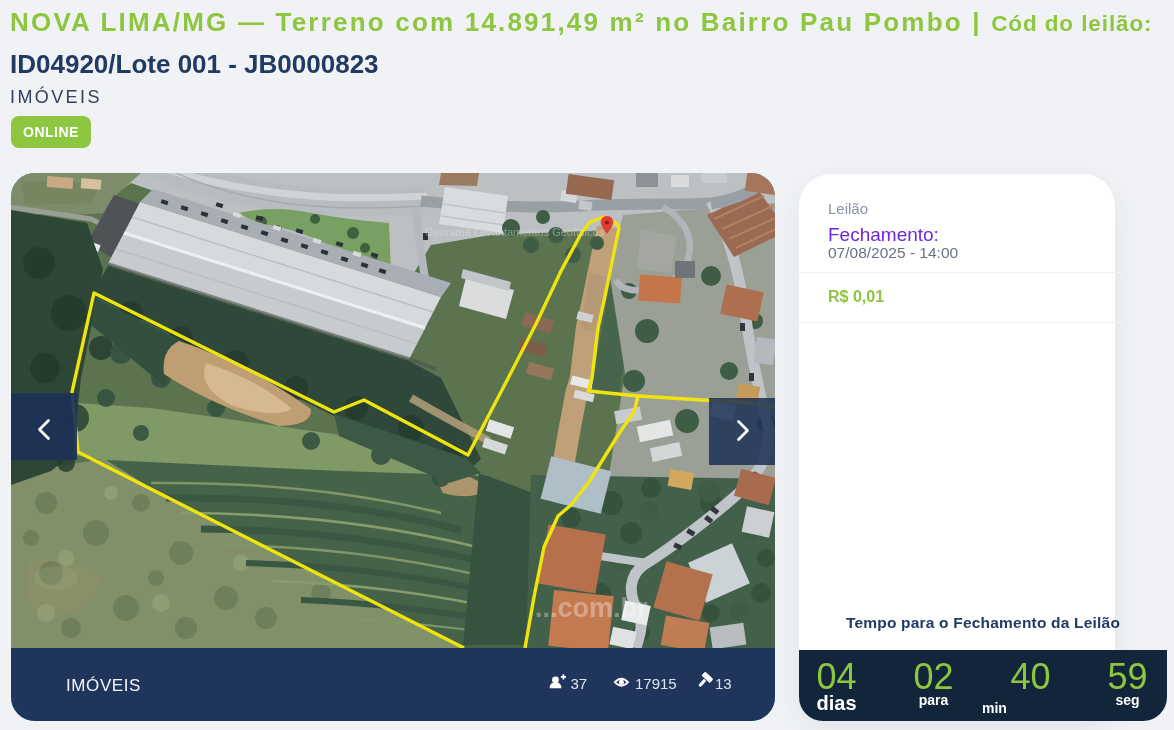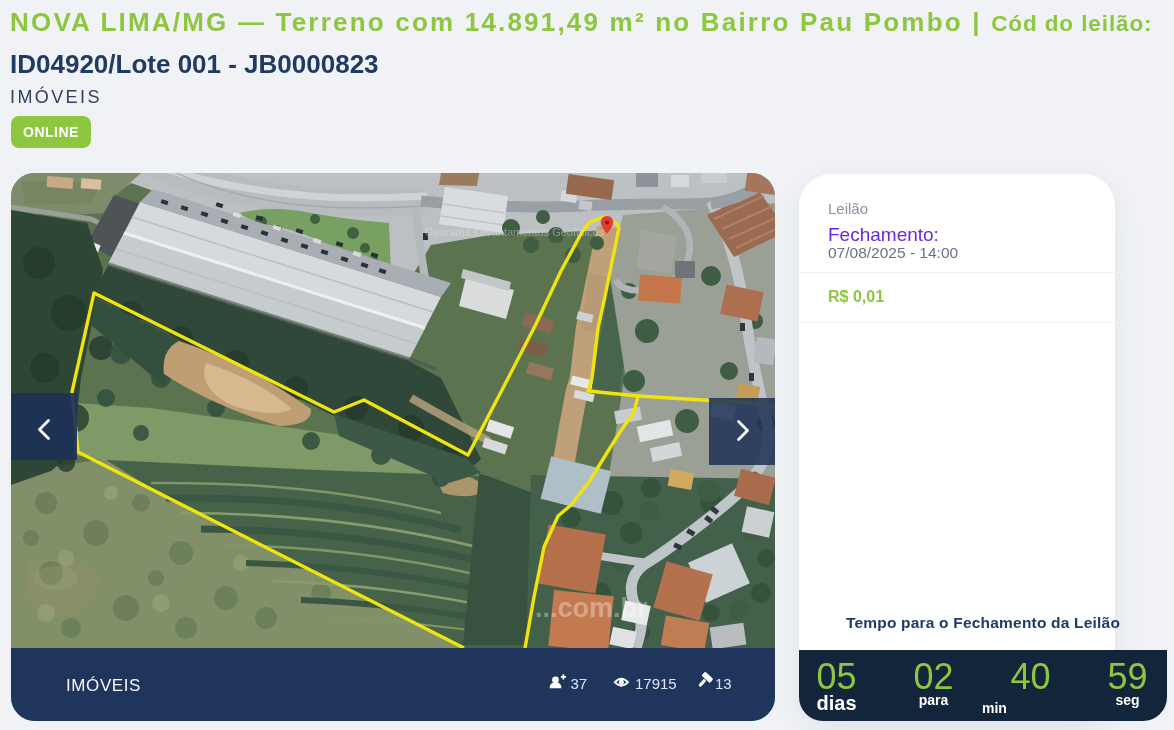--- a/index.html
+++ b/index.html
@@ -366,21 +366,21 @@
   <div class="abs" style="left:0;top:98px;width:368px;height:1px;background:#eef0f3;"></div>
 
   <div class="abs" style="left:29px;top:114px;color:#8dc63f;font-weight:bold;font-size:16px;">R$ 0,01</div>
 
   <div class="abs" style="left:0;top:148px;width:368px;height:1px;background:#eef0f3;"></div>
 
   <div class="abs" style="left:0;top:440px;width:368px;text-align:center;color:#223a66;font-weight:bold;font-size:15.5px;letter-spacing:0.2px;">Tempo para o Fechamento da Leilão</div>
 
   <div class="abs" style="left:0;top:476px;width:368px;height:71px;background:#13253b;border-radius:0 0 24px 24px;">
 
-    <div class="abs" style="left:-11px;top:6px;width:97px;text-align:center;color:#8dc63f;font-size:36px;">05</div>
+    <div class="abs" style="left:-11px;top:6px;width:97px;text-align:center;color:#8dc63f;font-size:36px;">04</div>
     <div class="abs" style="left:-11px;top:42px;width:97px;text-align:center;color:#ffffff;font-weight:bold;font-size:20px;">dias</div>
 
     <div class="abs" style="left:86px;top:6px;width:97px;text-align:center;color:#8dc63f;font-size:36px;">02</div>
     <div class="abs" style="left:86px;top:42px;width:97px;text-align:center;color:#ffffff;font-weight:bold;font-size:14px;">para</div>
 
     <div class="abs" style="left:183px;top:6px;width:97px;text-align:center;color:#8dc63f;font-size:36px;">40</div>
     <div class="abs" style="left:183px;top:50px;width:97px;color:#ffffff;font-weight:bold;font-size:14px;">min</div>
 
     <div class="abs" style="left:280px;top:6px;width:97px;text-align:center;color:#8dc63f;font-size:36px;">59</div>
     <div class="abs" style="left:280px;top:42px;width:97px;text-align:center;color:#ffffff;font-weight:bold;font-size:14px;">seg</div>

